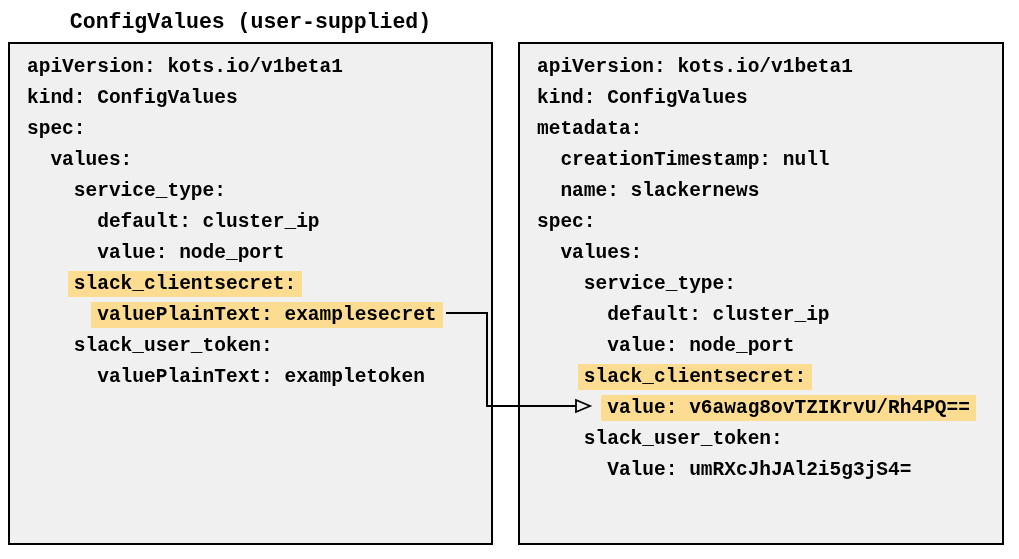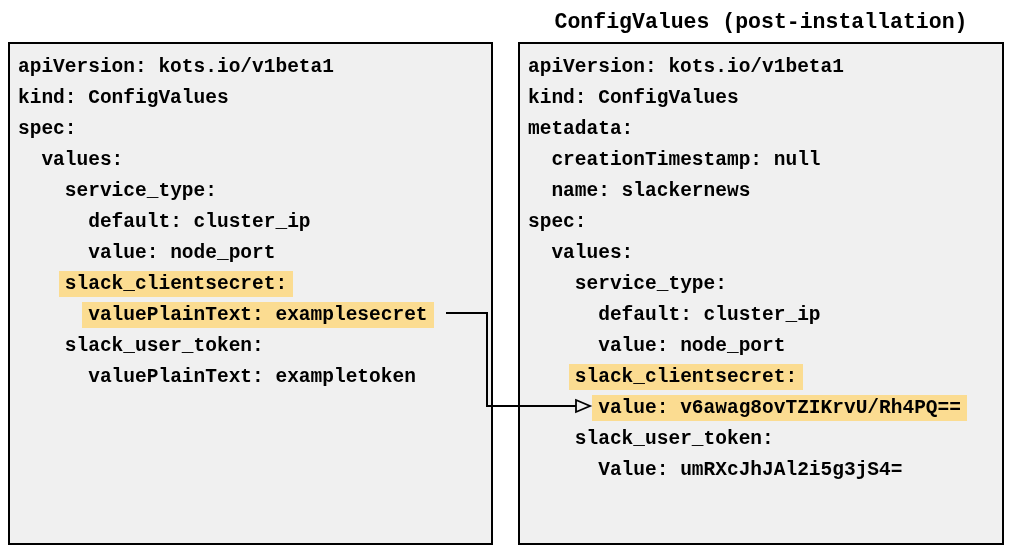--- a/index.html
+++ b/index.html
@@ -28,21 +28,21 @@
     position: absolute;
     top: 42px;
     height: 503px;
     box-sizing: border-box;
     background: #f0f0f0;
     border: 2px solid #000000;
   }
   .panel-box.left  { left: 8px;   width: 485px; }
   .panel-box.right { left: 518px; width: 486px; }
   .code {
-    padding: 8px 0 0 8px;
+    padding: 8px 0 0 17px;
     font-size: 19.5px;
     line-height: 31px;
     font-weight: bold;
     color: #000000;
     white-space: pre;
   }
   .code-line { height: 31px; white-space: pre; }
   .hl {
     background: #fbdc91;
     padding: 2px 6px;
@@ -54,22 +54,22 @@
     width: 1019px; height: 559px;
     pointer-events: none;
     z-index: 5;
   }
 </style>
 </head>
 <body>
 
 <div class="stage">
 
+  <div class="panel-title left">ConfigValues (user-supplied)</div>
 
-  <div class="panel-title right">ConfigValues (post-installation)</div>
 
   <div class="panel-box left">
     <div class="code" id="left-code"><div class="code-line"><span>apiVersion: kots.io/v1beta1</span></div><div class="code-line"><span>kind: ConfigValues</span></div><div class="code-line"><span>spec:</span></div><div class="code-line">  <span>values:</span></div><div class="code-line">    <span>service_type:</span></div><div class="code-line">      <span>default: cluster_ip</span></div><div class="code-line">      <span>value: node_port</span></div><div class="code-line">    <span class="hl">slack_clientsecret:</span></div><div class="code-line">      <span class="hl">valuePlainText: examplesecret</span></div><div class="code-line">    <span>slack_user_token:</span></div><div class="code-line">      <span>valuePlainText: exampletoken</span></div></div>
   </div>
 
   <div class="panel-box right">
     <div class="code" id="right-code"><div class="code-line"><span>apiVersion: kots.io/v1beta1</span></div><div class="code-line"><span>kind: ConfigValues</span></div><div class="code-line"><span>metadata:</span></div><div class="code-line">  <span>creationTimestamp: null</span></div><div class="code-line">  <span>name: slackernews</span></div><div class="code-line"><span>spec:</span></div><div class="code-line">  <span>values:</span></div><div class="code-line">    <span>service_type:</span></div><div class="code-line">      <span>default: cluster_ip</span></div><div class="code-line">      <span>value: node_port</span></div><div class="code-line">    <span class="hl">slack_clientsecret:</span></div><div class="code-line">      <span class="hl">value: v6awag8ovTZIKrvU/Rh4PQ==</span></div><div class="code-line">    <span>slack_user_token:</span></div><div class="code-line">      <span>Value: umRXcJhJAl2i5g3jS4=</span></div></div>
   </div>
 
   <svg class="arrow-overlay" viewBox="0 0 1019 559" xmlns="http://www.w3.org/2000/svg">

